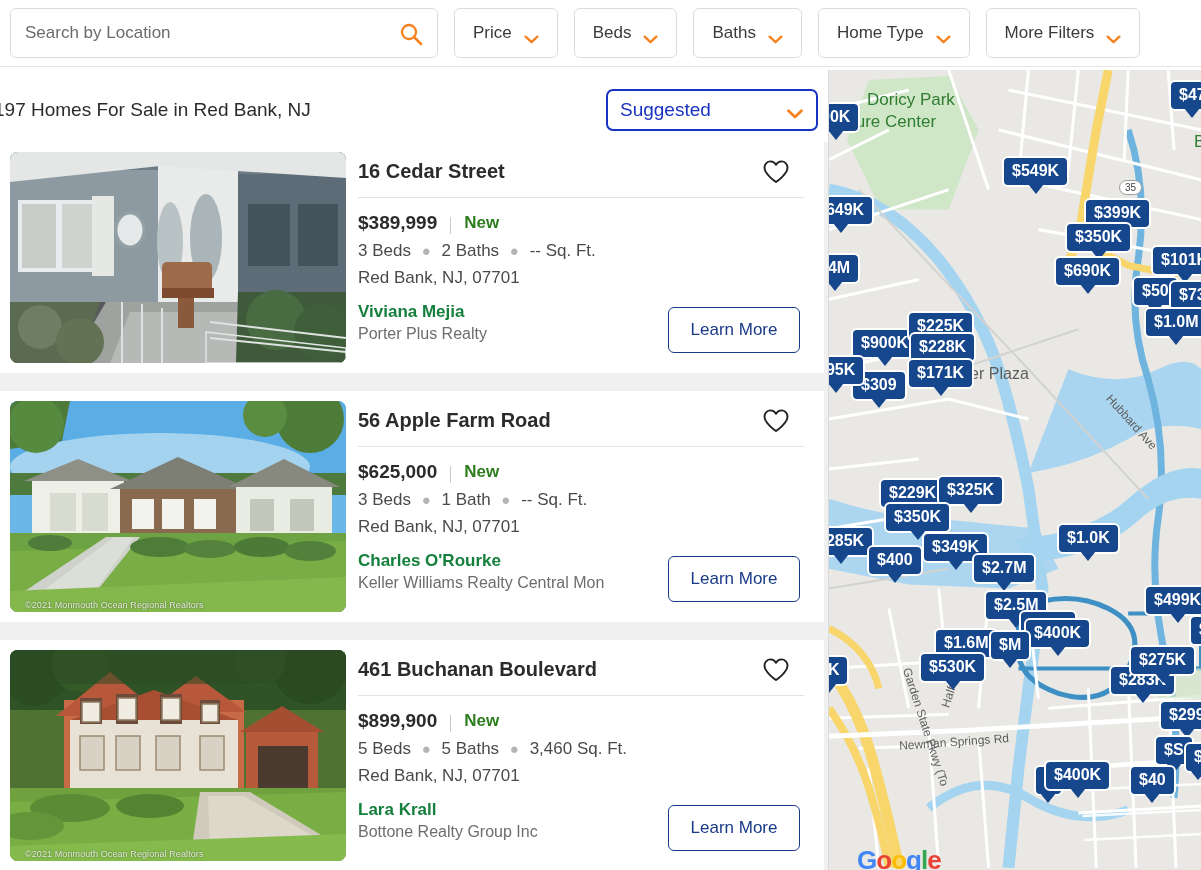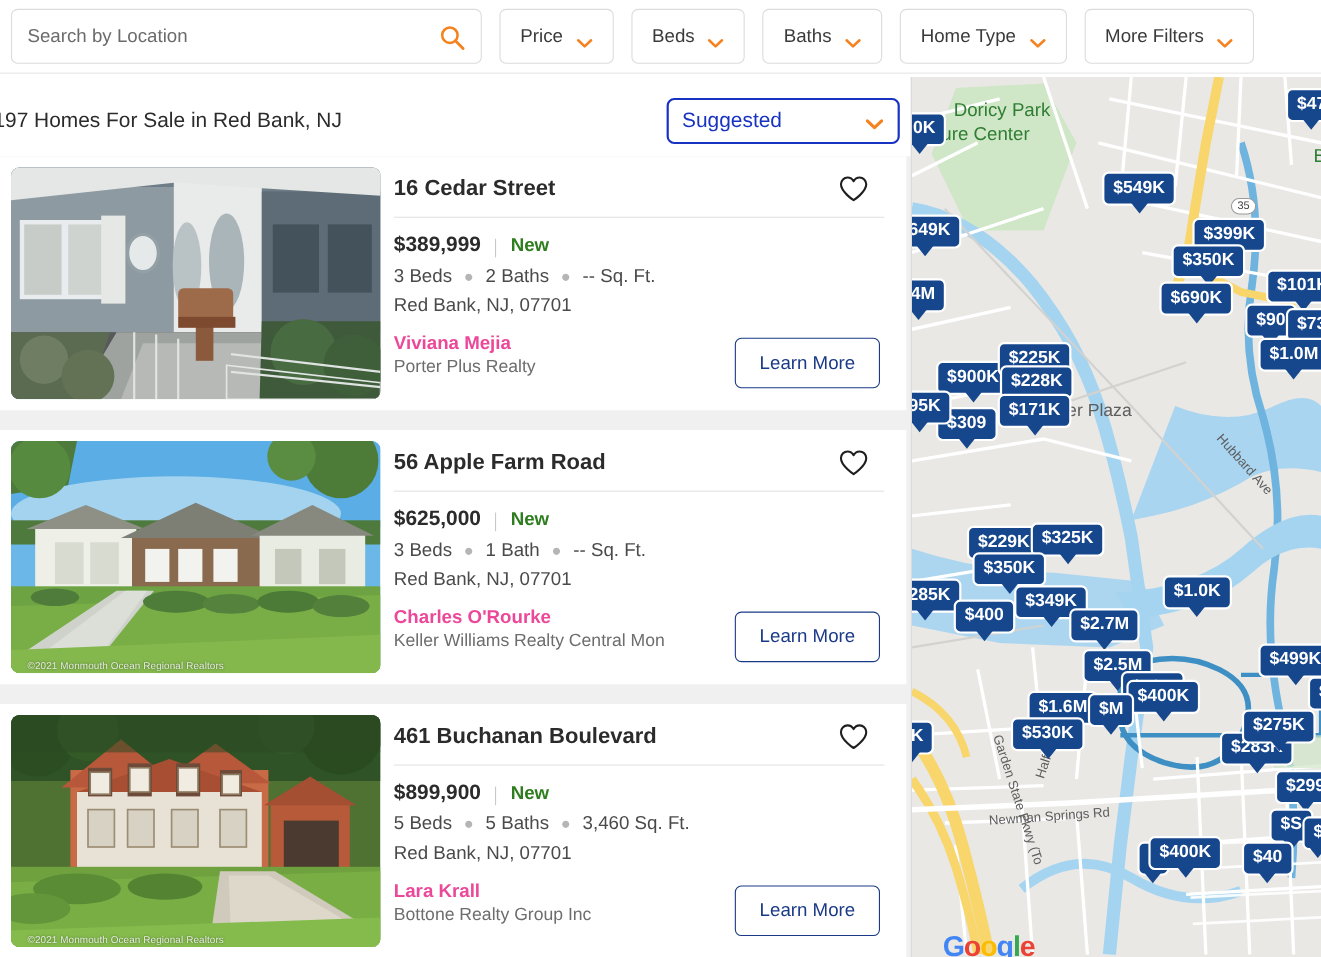--- a/index.html
+++ b/index.html
@@ -127,21 +127,21 @@
     display: inline-block; width: 1px; height: 17px;
     background: #c9c9c9; margin: 0 13px; position: relative; top: 2px;
   }
   .badge-new { font-size: 17px; font-weight: bold; color: #2e7d1e; }
 
   .facts { margin-top: 7px; font-size: 17px; color: #4a4a4a; }
   .dot { color: #b5b5b5; margin: 0 6px; font-size: 15px; }
   .addr { margin-top: 7px; font-size: 17px; color: #4a4a4a; }
 
   .agent-block { margin-top: 14px; max-width: 320px; }
-  .agent-name { font-size: 17px; font-weight: bold; color: #ec4899; }
+  .agent-name { font-size: 17px; font-weight: bold; color: #15803d; }
   .brokerage {
     margin-top: 3px; font-size: 16px; color: #6d6d6d;
     white-space: nowrap; overflow: hidden;
   }
 
   .learn-more {
     position: absolute; right: 14px; bottom: 10px;
     width: 132px; height: 46px;
     border: 1px solid #1a3a87; border-radius: 6px;
     background: #fff; cursor: pointer;
@@ -553,21 +553,21 @@
     <div id="markers">
         <div class="marker" style="left: 340px; top: 10px; z-index: 10;">$47</div>
         <div class="marker" style="left: -18px; top: 32px; z-index: 11;">00K</div>
         <div class="marker" style="left: 173px; top: 86px; z-index: 12;">$549K</div>
         <div class="marker" style="left: 255px; top: 128px; z-index: 13;">$399K</div>
         <div class="marker" style="left: 236px; top: 152px; z-index: 14;">$350K</div>
         <div class="marker" style="left: -22px; top: 125px; z-index: 15;">$649K</div>
         <div class="marker" style="left: 322px; top: 175px; z-index: 16;">$101K</div>
         <div class="marker" style="left: 225px; top: 186px; z-index: 17;">$690K</div>
         <div class="marker" style="left: -20px; top: 183px; z-index: 18;">$4M</div>
-        <div class="marker" style="left: 303px; top: 206px; z-index: 19;">$90</div>
+        <div class="marker" style="left: 303px; top: 206px; z-index: 19;">$50</div>
         <div class="marker" style="left: 340px; top: 210px; z-index: 20;">$73</div>
         <div class="marker" style="left: 315px; top: 237px; z-index: 21;">$1.0M</div>
         <div class="marker" style="left: 22px; top: 258px; z-index: 22;">$900K</div>
         <div class="marker" style="left: 78px; top: 241px; z-index: 23;">$225K</div>
         <div class="marker" style="left: 80px; top: 262px; z-index: 24;">$228K</div>
         <div class="marker" style="left: -22px; top: 285px; z-index: 25;">$95K</div>
         <div class="marker" style="left: 78px; top: 288px; z-index: 26;">$171K</div>
         <div class="marker" style="left: 22px; top: 300px; z-index: 10;">$309</div>
         <div class="marker" style="left: 50px; top: 408px; z-index: 11;">$229K</div>
         <div class="marker" style="left: 108px; top: 405px; z-index: 12;">$325K</div>

